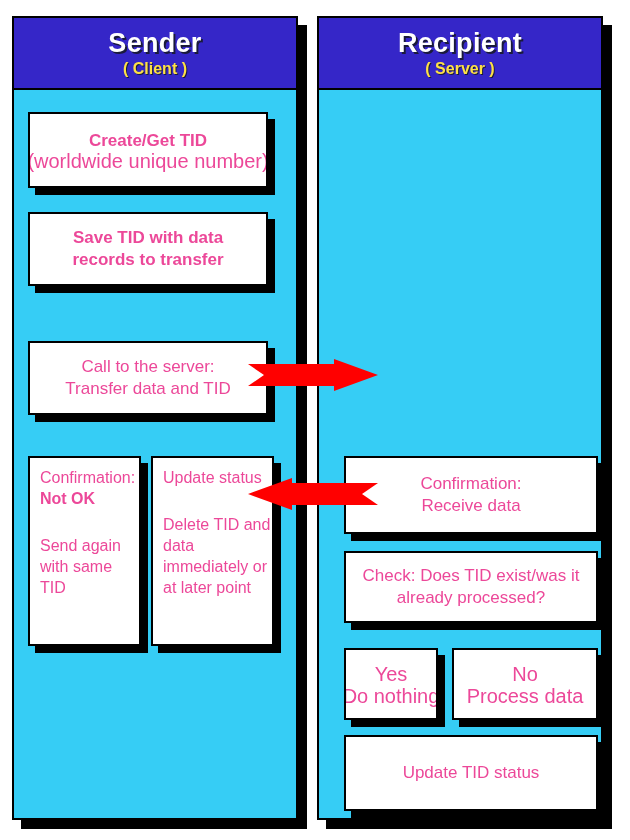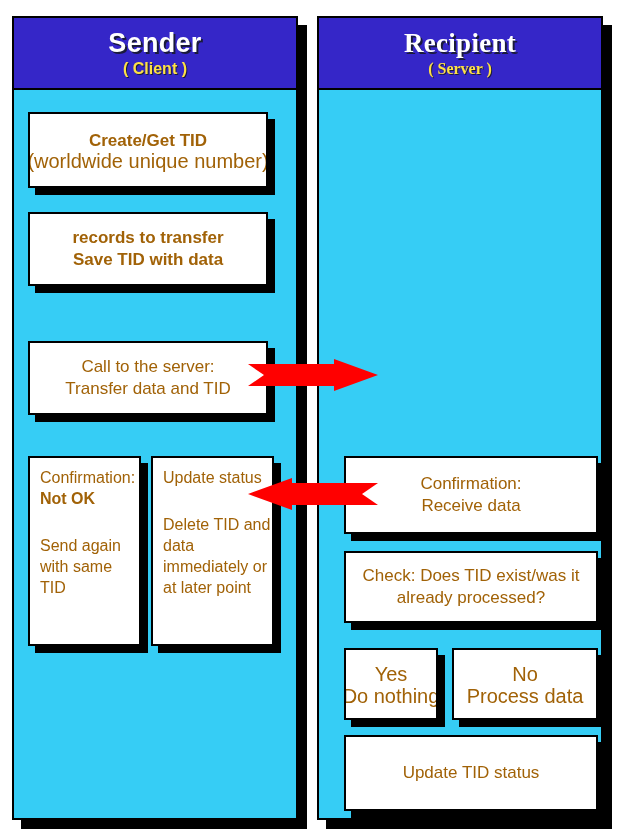--- a/index.html
+++ b/index.html
@@ -6,37 +6,37 @@
   body{width:630px;height:840px;position:relative;overflow:hidden;
        font-family:"Liberation Sans","DejaVu Sans",sans-serif;
        -webkit-font-smoothing:none;}
 
   .stage{position:absolute;left:0;top:0;width:630px;height:840px;}
 
   
   .panel{position:absolute;background:#36CDF5;border:2px solid #000;
          box-sizing:border-box;box-shadow:9px 9px 0 0 #000;}
   #panel-sender{left:12px;top:16px;width:286px;height:804px;}
-  #panel-recipient{left:317px;top:16px;width:286px;height:804px;font-family:Liberation Serif, serif;}
+  #panel-recipient{left:317px;top:16px;width:286px;height:804px;}
 
   .panel-header{position:absolute;left:0;top:0;right:0;height:72px;
                 background:#3526C8;border-bottom:2px solid #000;
                 box-sizing:border-box;display:flex;flex-direction:column;
                 align-items:center;justify-content:center;}
   .panel-title{color:#ffffff;font-weight:bold;font-size:27px;line-height:30px;
                text-shadow:2px 2px 0 #1a1a3a;letter-spacing:.3px;}
   .panel-sub{color:#fde047;font-weight:bold;font-size:16px;line-height:20px;
              text-shadow:1px 1px 0 #1a1a3a;margin-top:1px;}
 
   
   .box{position:absolute;background:#ffffff;border:2px solid #000;
        box-sizing:border-box;box-shadow:7px 7px 0 0 #000;
        display:flex;flex-direction:column;align-items:center;
        justify-content:center;text-align:center;overflow:hidden;}
-  .box .ln{font-size:17px;line-height:22px;color:#a16207;white-space:nowrap;}
+  .box .ln{font-size:17px;line-height:22px;color:#ec4899;white-space:nowrap;}
   .box .ln.small{font-size:20px;line-height:19px;}
   .box .ln.bold{font-weight:bold;}
   .box .ln.big{font-size:20px;font-weight:normal;line-height:25px;}
 
   
   .box.left{align-items:flex-start;text-align:left;justify-content:flex-start;}
   .box.left .pad{padding:9px 0 0 10px;}
   .box.left .ln{white-space:nowrap;font-size:16px;line-height:21px;}
   .gap{height:26px;}
 
@@ -72,22 +72,22 @@
       <div class="panel-sub">( Client )</div>
     </div>
   </div>
 
   <div class="box" id="box-create-tid">
     <div class="ln bold">Create/Get TID</div>
     <div class="ln small">(worldwide unique number)</div>
   </div>
 
   <div class="box" id="box-save-tid">
+    <div class="ln bold">Save TID with data</div>
     <div class="ln bold">records to transfer</div>
-    <div class="ln bold">Save TID with data</div>
   </div>
 
   <div class="box" id="box-call-server">
     <div class="ln">Call to the server:</div>
     <div class="ln">Transfer data and TID</div>
   </div>
 
   <div class="box left" id="box-not-ok">
     <div class="pad">
       <div class="ln">Confirmation:</div>

